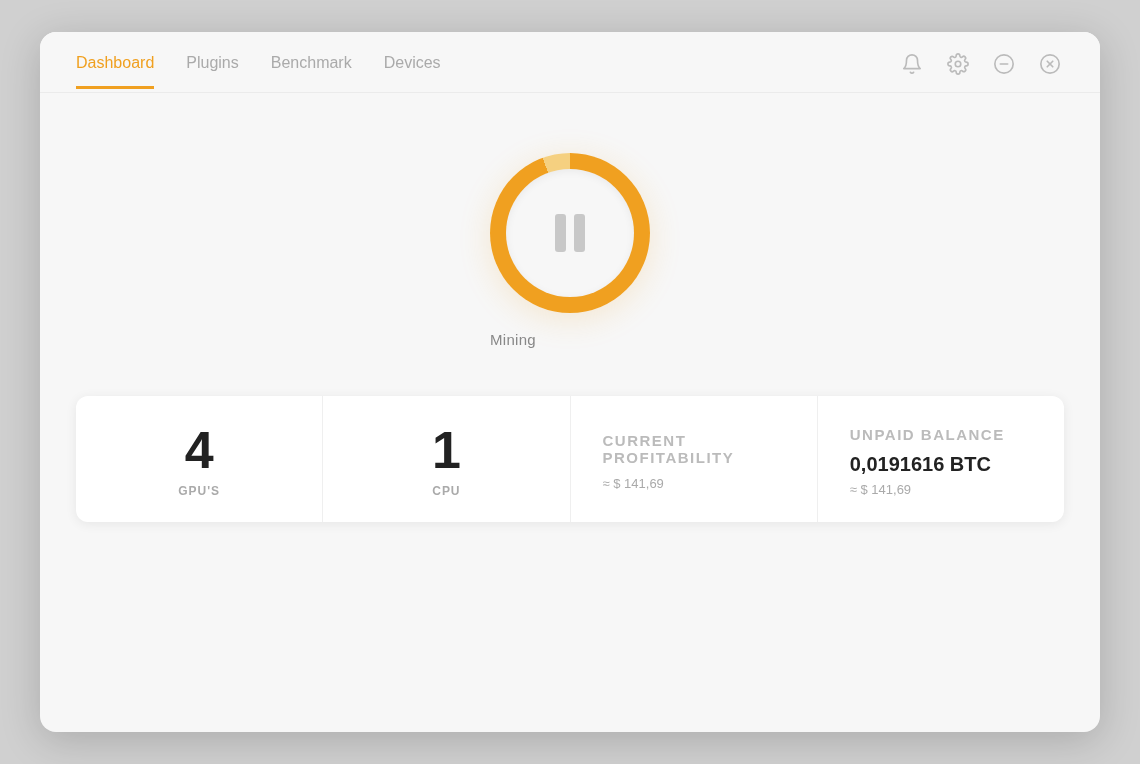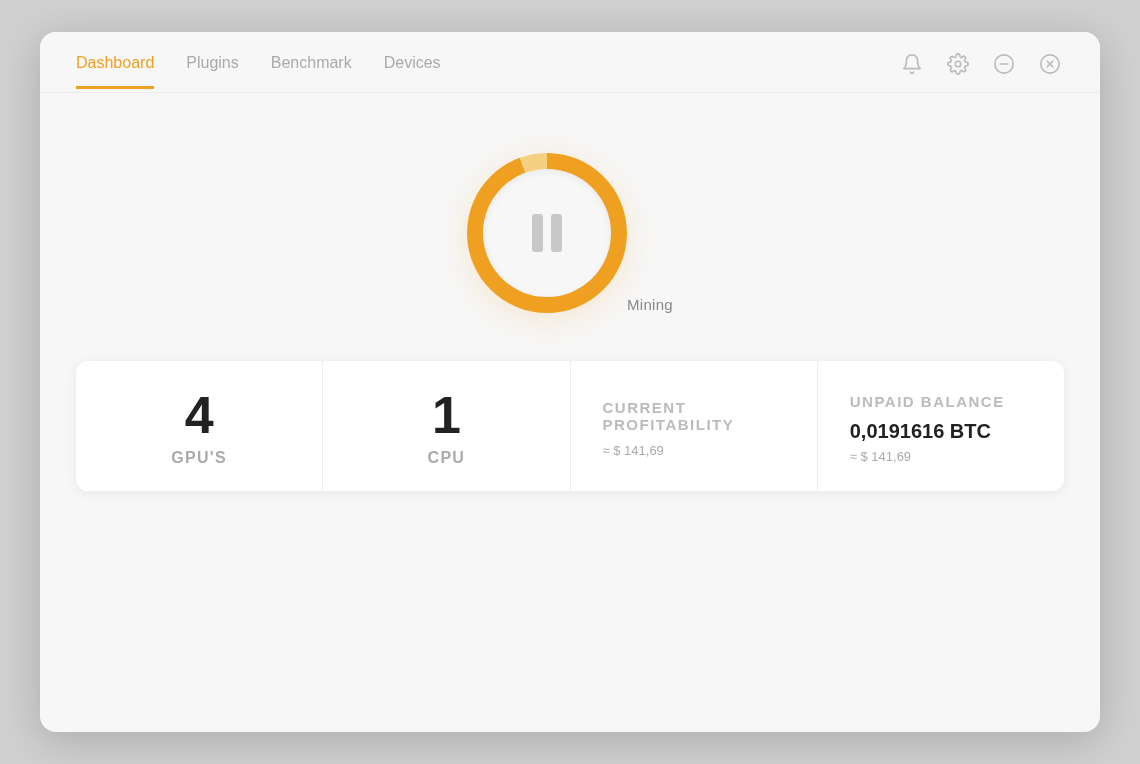--- a/index.html
+++ b/index.html
@@ -83,22 +83,22 @@
       flex: 1;
       display: flex;
       flex-direction: column;
       align-items: center;
       padding: 40px 36px 30px 36px;
     }
 
     
     .mining-btn-area {
       display: flex;
-      flex-direction: row;
-      align-items: flex-end;
+      flex-direction: column;
+      align-items: flex-start;
       margin-bottom: 48px;
       margin-top: 20px;
     }
 
     .mining-ring {
       width: 160px;
       height: 160px;
       border-radius: 50%;
       background: conic-gradient(#f0a020 0deg 340deg, #f5d080 340deg 360deg);
       display: flex;
@@ -171,21 +171,21 @@
 
     .stat-number {
       font-size: 52px;
       font-weight: 700;
       color: #222;
       line-height: 1;
       margin-bottom: 8px;
     }
 
     .stat-label {
-      font-size: 16px;
+      font-size: 12px;
       color: #aaa;
       letter-spacing: 0.08em;
       text-transform: uppercase;
       font-weight: 600;
     }
 
     .stat-section-label {
       font-size: 15px;
       color: #bbb;
       letter-spacing: 0.1em;

